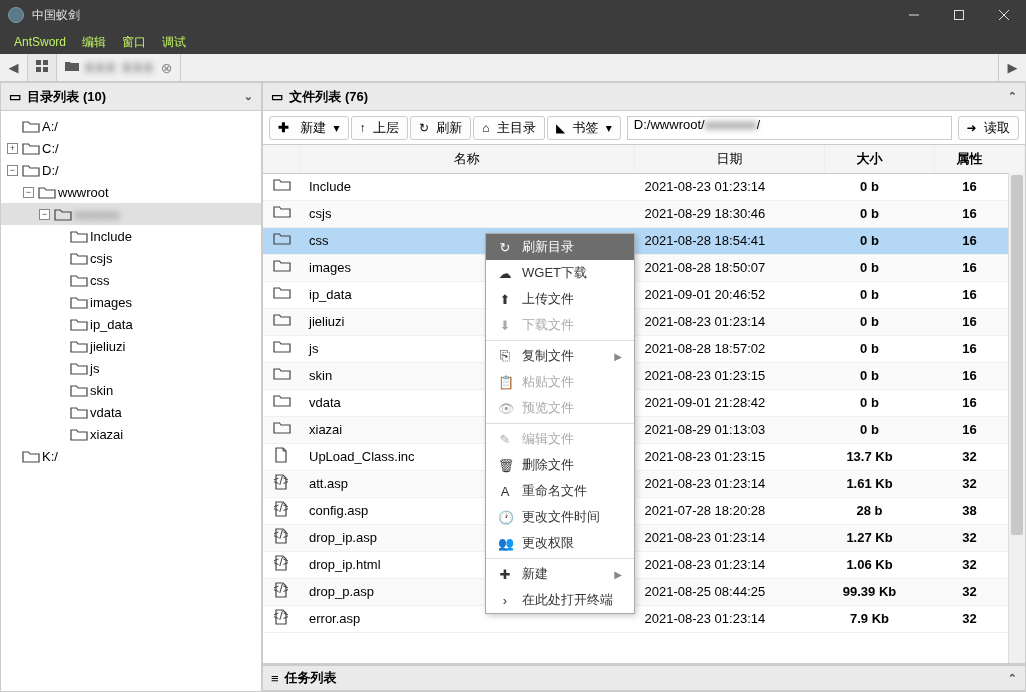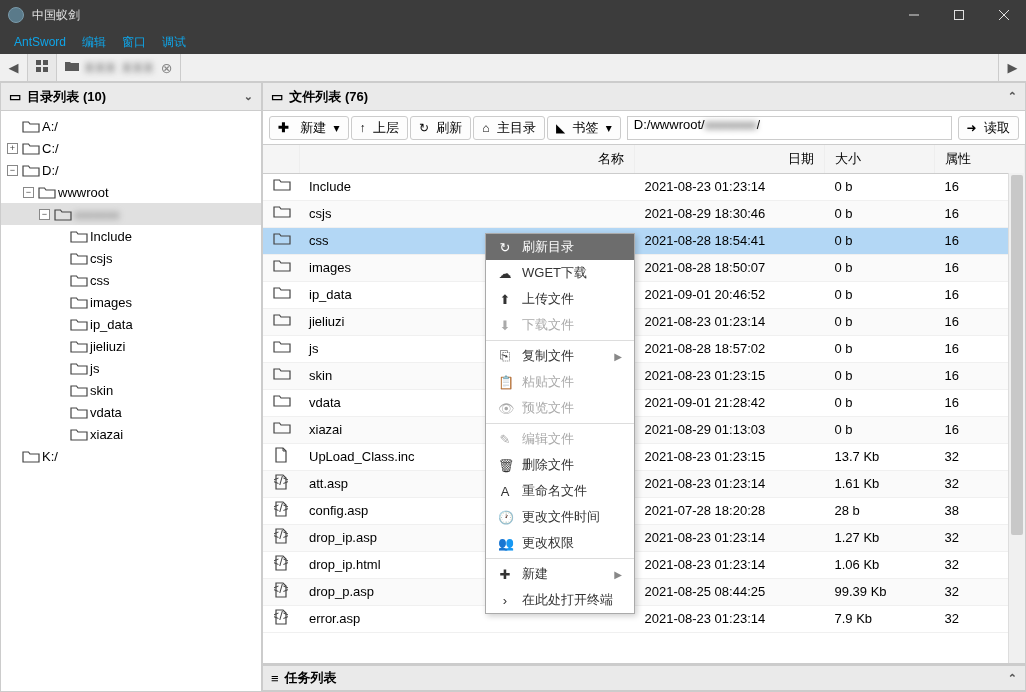--- a/index.html
+++ b/index.html
@@ -8,21 +8,21 @@
 
 .titlebar { background: #3c3c3c; height: 30px; display: flex; align-items: center; color: #e0e0e0; }
 .titlebar .app-icon { width: 16px; height: 16px; margin: 0 8px; border-radius: 50%; background: #5a7a8a; border: 1px solid #7a9aaa; }
 .titlebar .title { flex: 1; font-size: 12px; }
 .titlebar .win-btns { display: flex; }
 .titlebar .win-btn { width: 45px; height: 30px; display: flex; align-items: center; justify-content: center; color: #e0e0e0; }
 .titlebar .win-btn svg { width: 10px; height: 10px; }
 
 
 .menubar { background: #3c3c3c; height: 24px; display: flex; align-items: center; padding: 0 6px; }
-.menubar .menu-item { color: #0ea5e9; padding: 3px 8px; font-size: 12px; }
+.menubar .menu-item { color: #bef264; padding: 3px 8px; font-size: 12px; }
 
 
 .tabbar { height: 28px; background: #f0f0f0; border-bottom: 1px solid #ccc; display: flex; align-items: stretch; }
 .tabbar .nav-btn { width: 28px; display: flex; align-items: center; justify-content: center; border-right: 1px solid #ccc; color: #555; }
 .tabbar .nav-btn:last-child { border-right: none; border-left: 1px solid #ccc; margin-left: auto; }
 .tabbar .tab { display: flex; align-items: center; padding: 0 8px; border-right: 1px solid #ccc; gap: 6px; color: #555; }
 .tabbar .tab.active { background: #e8e8e8; }
 .tabbar .tab .blurred { filter: blur(3px); color: #666; letter-spacing: 2px; font-weight: bold; }
 .tabbar .tab .close { color: #888; font-size: 14px; }
 
@@ -52,22 +52,22 @@
 
 
 .toolbar { height: 34px; border-bottom: 1px solid #ccc; display: flex; align-items: center; padding: 0 6px; gap: 2px; }
 .toolbar .btn { background: #fdfdfd; border: 1px solid #ccc; border-radius: 3px; height: 24px; padding: 0 8px; display: flex; align-items: center; gap: 4px; font-size: 12px; }
 .toolbar .path-input { flex: 1; height: 24px; border: 1px solid #ccc; padding: 0 6px; font-size: 12px; margin: 0 4px; background: #fff; }
 .toolbar .path-input .blurred { filter: blur(3px); }
 
 
 .table-wrap { flex: 1; overflow: auto; position: relative; }
 table { width: 100%; border-collapse: collapse; table-layout: fixed; }
-th { background: #f5f5f5; border-bottom: 1px solid #ccc; border-right: 1px solid #eee; height: 28px; text-align: right; padding: 0 10px; font-weight: normal; font-size: 13px; }
-th.center, td.size, td.attr { text-align: left; padding-right: 30px; }
+th { background: #f5f5f5; border-bottom: 1px solid #ccc; border-right: 1px solid #eee; height: 28px; text-align: center; padding: 0 10px; font-weight: normal; font-size: 13px; }
+th.center, td.size, td.attr { text-align: center; padding-right: 30px; font-weight: bold; }
 td { height: 27px; padding: 0 10px; border-bottom: 1px solid #f0f0f0; font-size: 13px; white-space: nowrap; overflow: hidden; }
 tr:nth-child(odd) td { background: #fff; }
 tr:nth-child(even) td { background: #fafafa; }
 tr.selected td { background: #b3d7f5 !important; }
 
 
 .context-menu { position: absolute; background: #fff; border: 1px solid #aaa; box-shadow: 2px 2px 6px rgba(0,0,0,0.2); width: 150px; z-index: 1000; }
 .context-menu .cm-item { height: 26px; display: flex; align-items: center; padding: 0 12px; gap: 10px; font-size: 12px; color: #333; }
 .context-menu .cm-item.highlighted { background: #6d6d6d; color: #fff; }
 .context-menu .cm-item.disabled { color: #aaa; }

